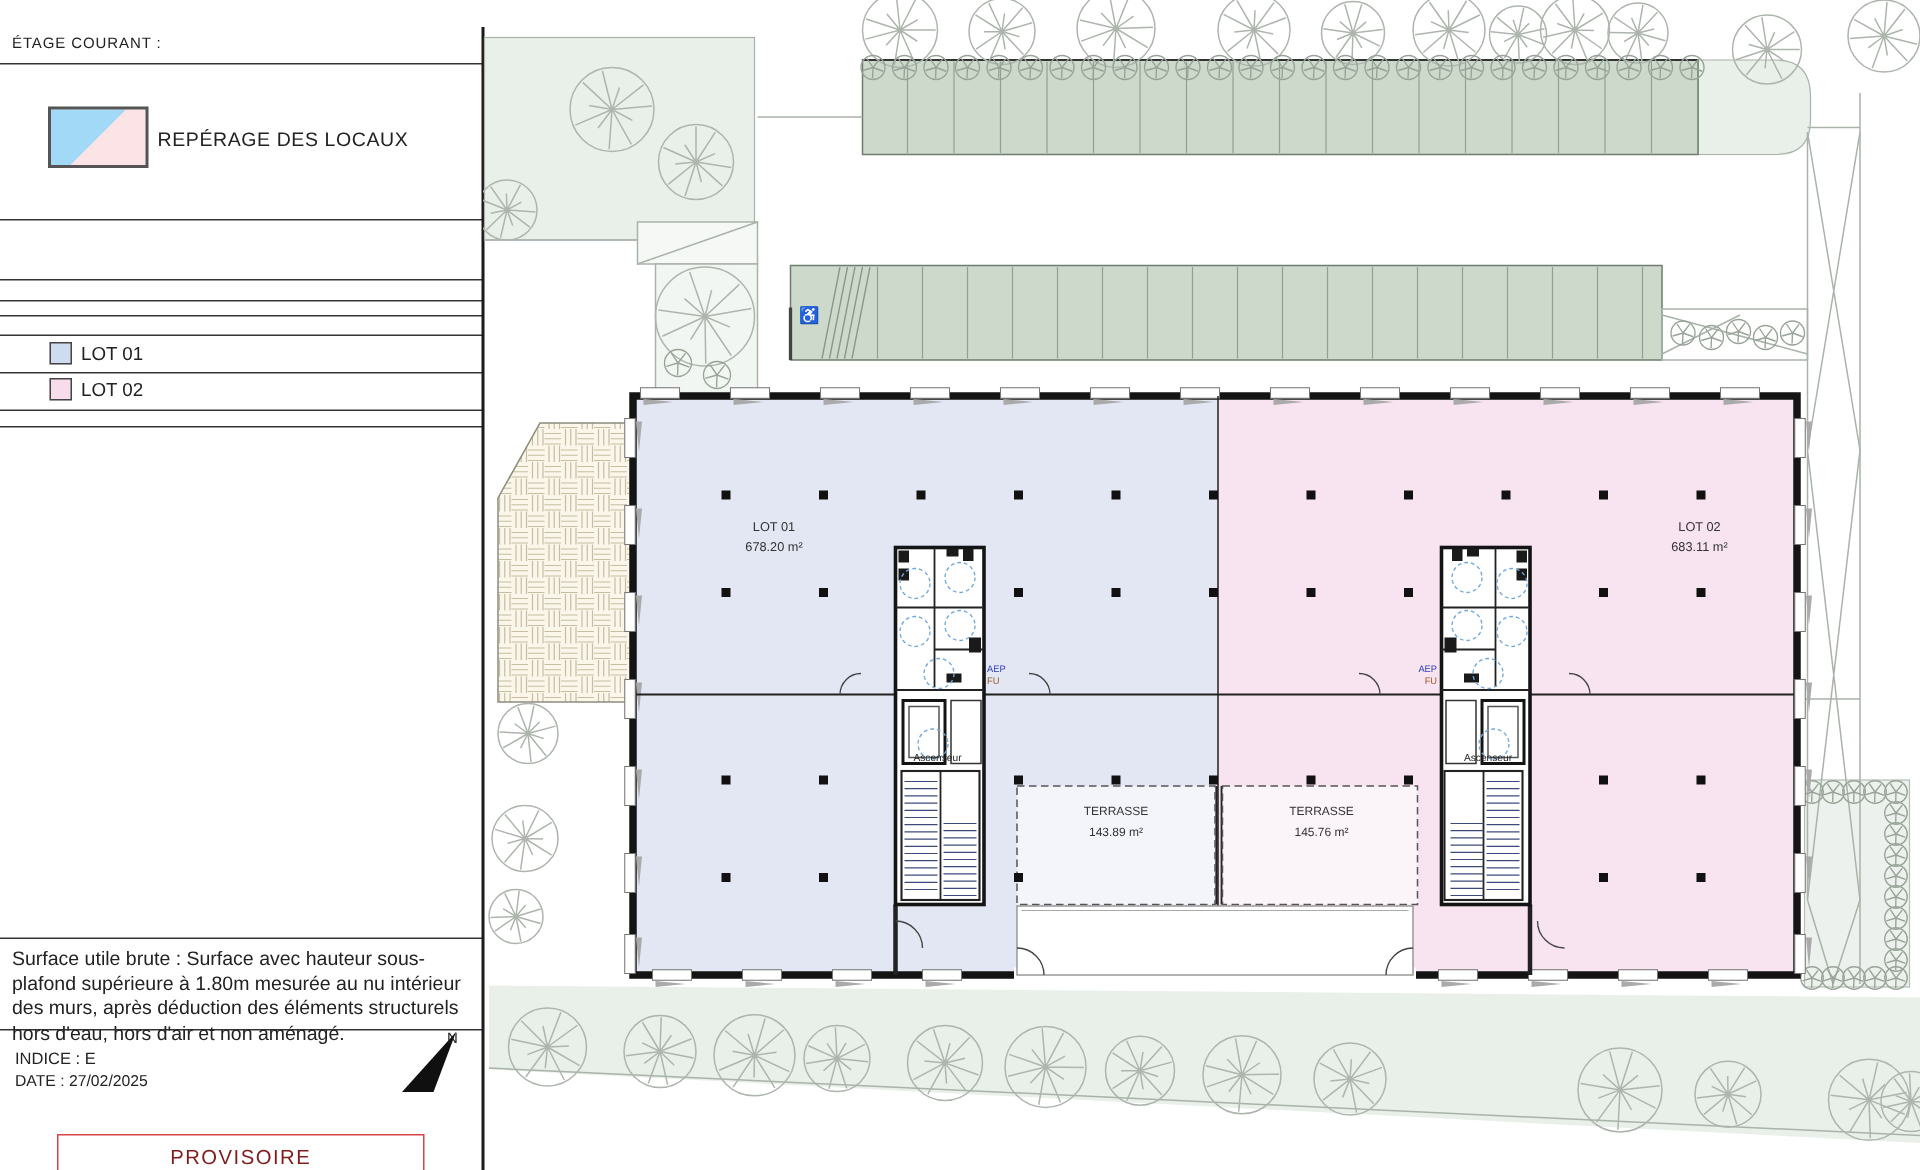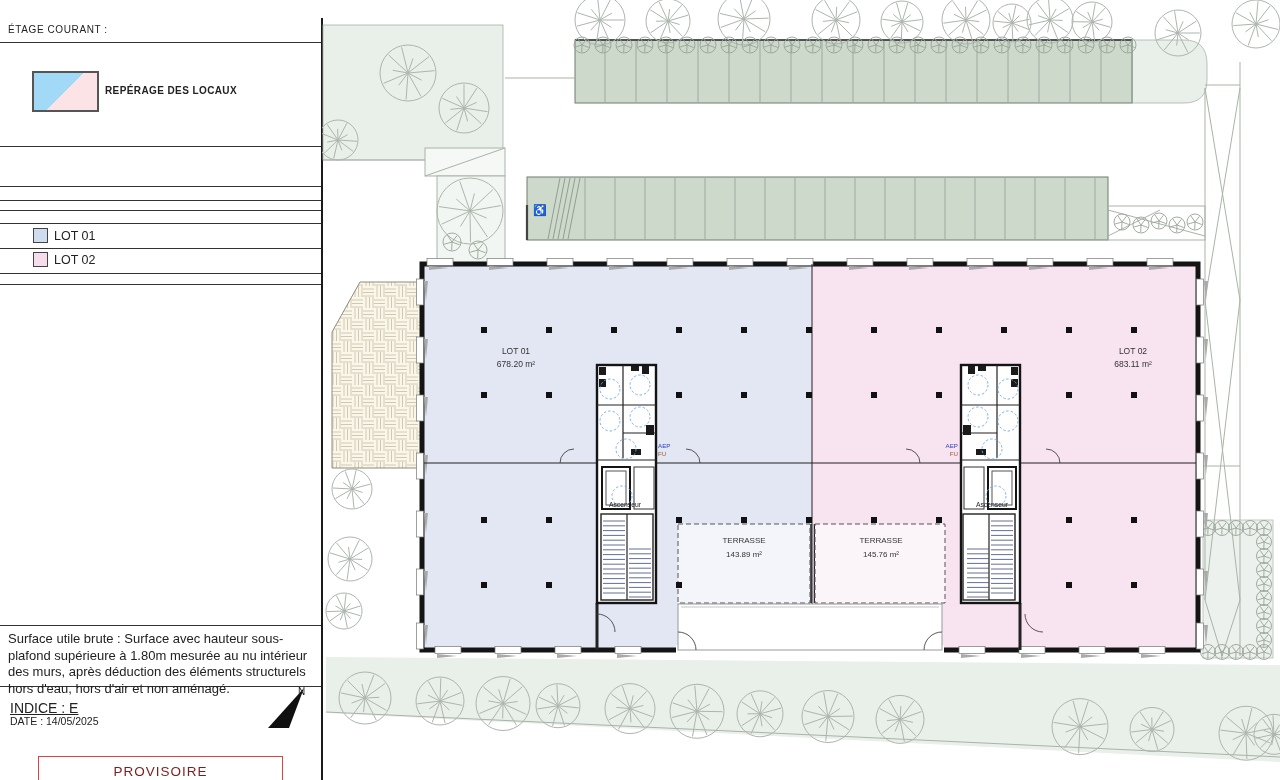--- a/index.html
+++ b/index.html
@@ -2,27 +2,27 @@
 <html><head>
 <meta charset="utf-8">
 <style>
   html,body{margin:0;padding:0;width:1280px;height:780px;overflow:hidden;background:#fff;
     font-family:"Liberation Sans",sans-serif;color:#222;}
   .panel{position:absolute;left:0;top:18px;width:322px;height:780px;background:#fff;}
   .panel-divider{position:absolute;left:321px;top:0;width:2px;height:780px;background:#1a1a1a;}
   .hline{position:absolute;left:0;width:322px;height:0;border-top:1px solid #333;}
   .etage{position:absolute;left:8px;top:6px;font-size:10px;letter-spacing:.6px;}
   .legend-swatch{position:absolute;left:32px;top:53px;width:63px;height:37px;border:2px solid #555;}
-  .legend-label{position:absolute;left:105px;top:67px;font-size:10px;letter-spacing:.4px;font-weight:bold;}
+  .legend-label{position:absolute;left:105px;top:67px;font-size:13px;letter-spacing:.4px;}
   .title{position:absolute;left:0;top:134px;width:322px;text-align:center;font-size:18px;color:#1c1c1c;}
   .lot-row{position:absolute;left:33px;display:flex;align-items:center;gap:6px;}
   .lot-swatch{width:15px;height:15px;border:1.5px solid #444;box-sizing:border-box;}
   .lot-label{font-size:12.5px;}
   .note{position:absolute;left:8px;top:613px;width:308px;font-size:13px;line-height:1.28;}
-  .indice{position:absolute;left:10px;top:682px;font-size:14px;text-decoration:underline;}
+  .indice{position:absolute;left:10px;top:682px;font-size:11px;}
   .date{position:absolute;left:10px;top:697px;font-size:10.5px;}
   .north{position:absolute;left:262px;top:664px;}
   .stamp{position:absolute;left:38px;top:738px;width:243px;height:28px;border:1.5px solid #d84545;
     color:#7f1d1d;font-size:13.5px;letter-spacing:1px;display:flex;align-items:center;justify-content:center;}
   .plan-wrap{position:absolute;left:322px;top:0;width:958px;height:780px;}
   svg text{font-family:"Liberation Sans",sans-serif;}
 </style>
 </head>
 <body>
 
@@ -49,21 +49,21 @@
     <span class="lot-swatch" id="sw-lot01" style="background: rgb(207, 220, 240);"></span>
     <span class="lot-label">LOT 01</span>
   </div>
   <div class="lot-row" style="top:234px">
     <span class="lot-swatch" id="sw-lot02" style="background: rgb(247, 220, 236);"></span>
     <span class="lot-label">LOT 02</span>
   </div>
 
   <div class="note">Surface utile brute : Surface avec hauteur sous-plafond supérieure à 1.80m mesurée au nu intérieur des murs, après déduction des éléments structurels hors d'eau, hors d'air et non aménagé.</div>
   <div class="indice">INDICE : E</div>
-  <div class="date">DATE : 14/05/2025</div>
+  <div class="date">DATE : 27/02/2025</div>
 
   <svg class="north" width="48" height="50">
     <polygon points="6,46 42,6 27,46" fill="#101010"></polygon>
     <text x="36" y="13" font-size="10" fill="#222">N</text>
   </svg>
 
   <div class="stamp">PROVISOIRE</div>
   <div class="panel-divider"></div>
 </div>
 

